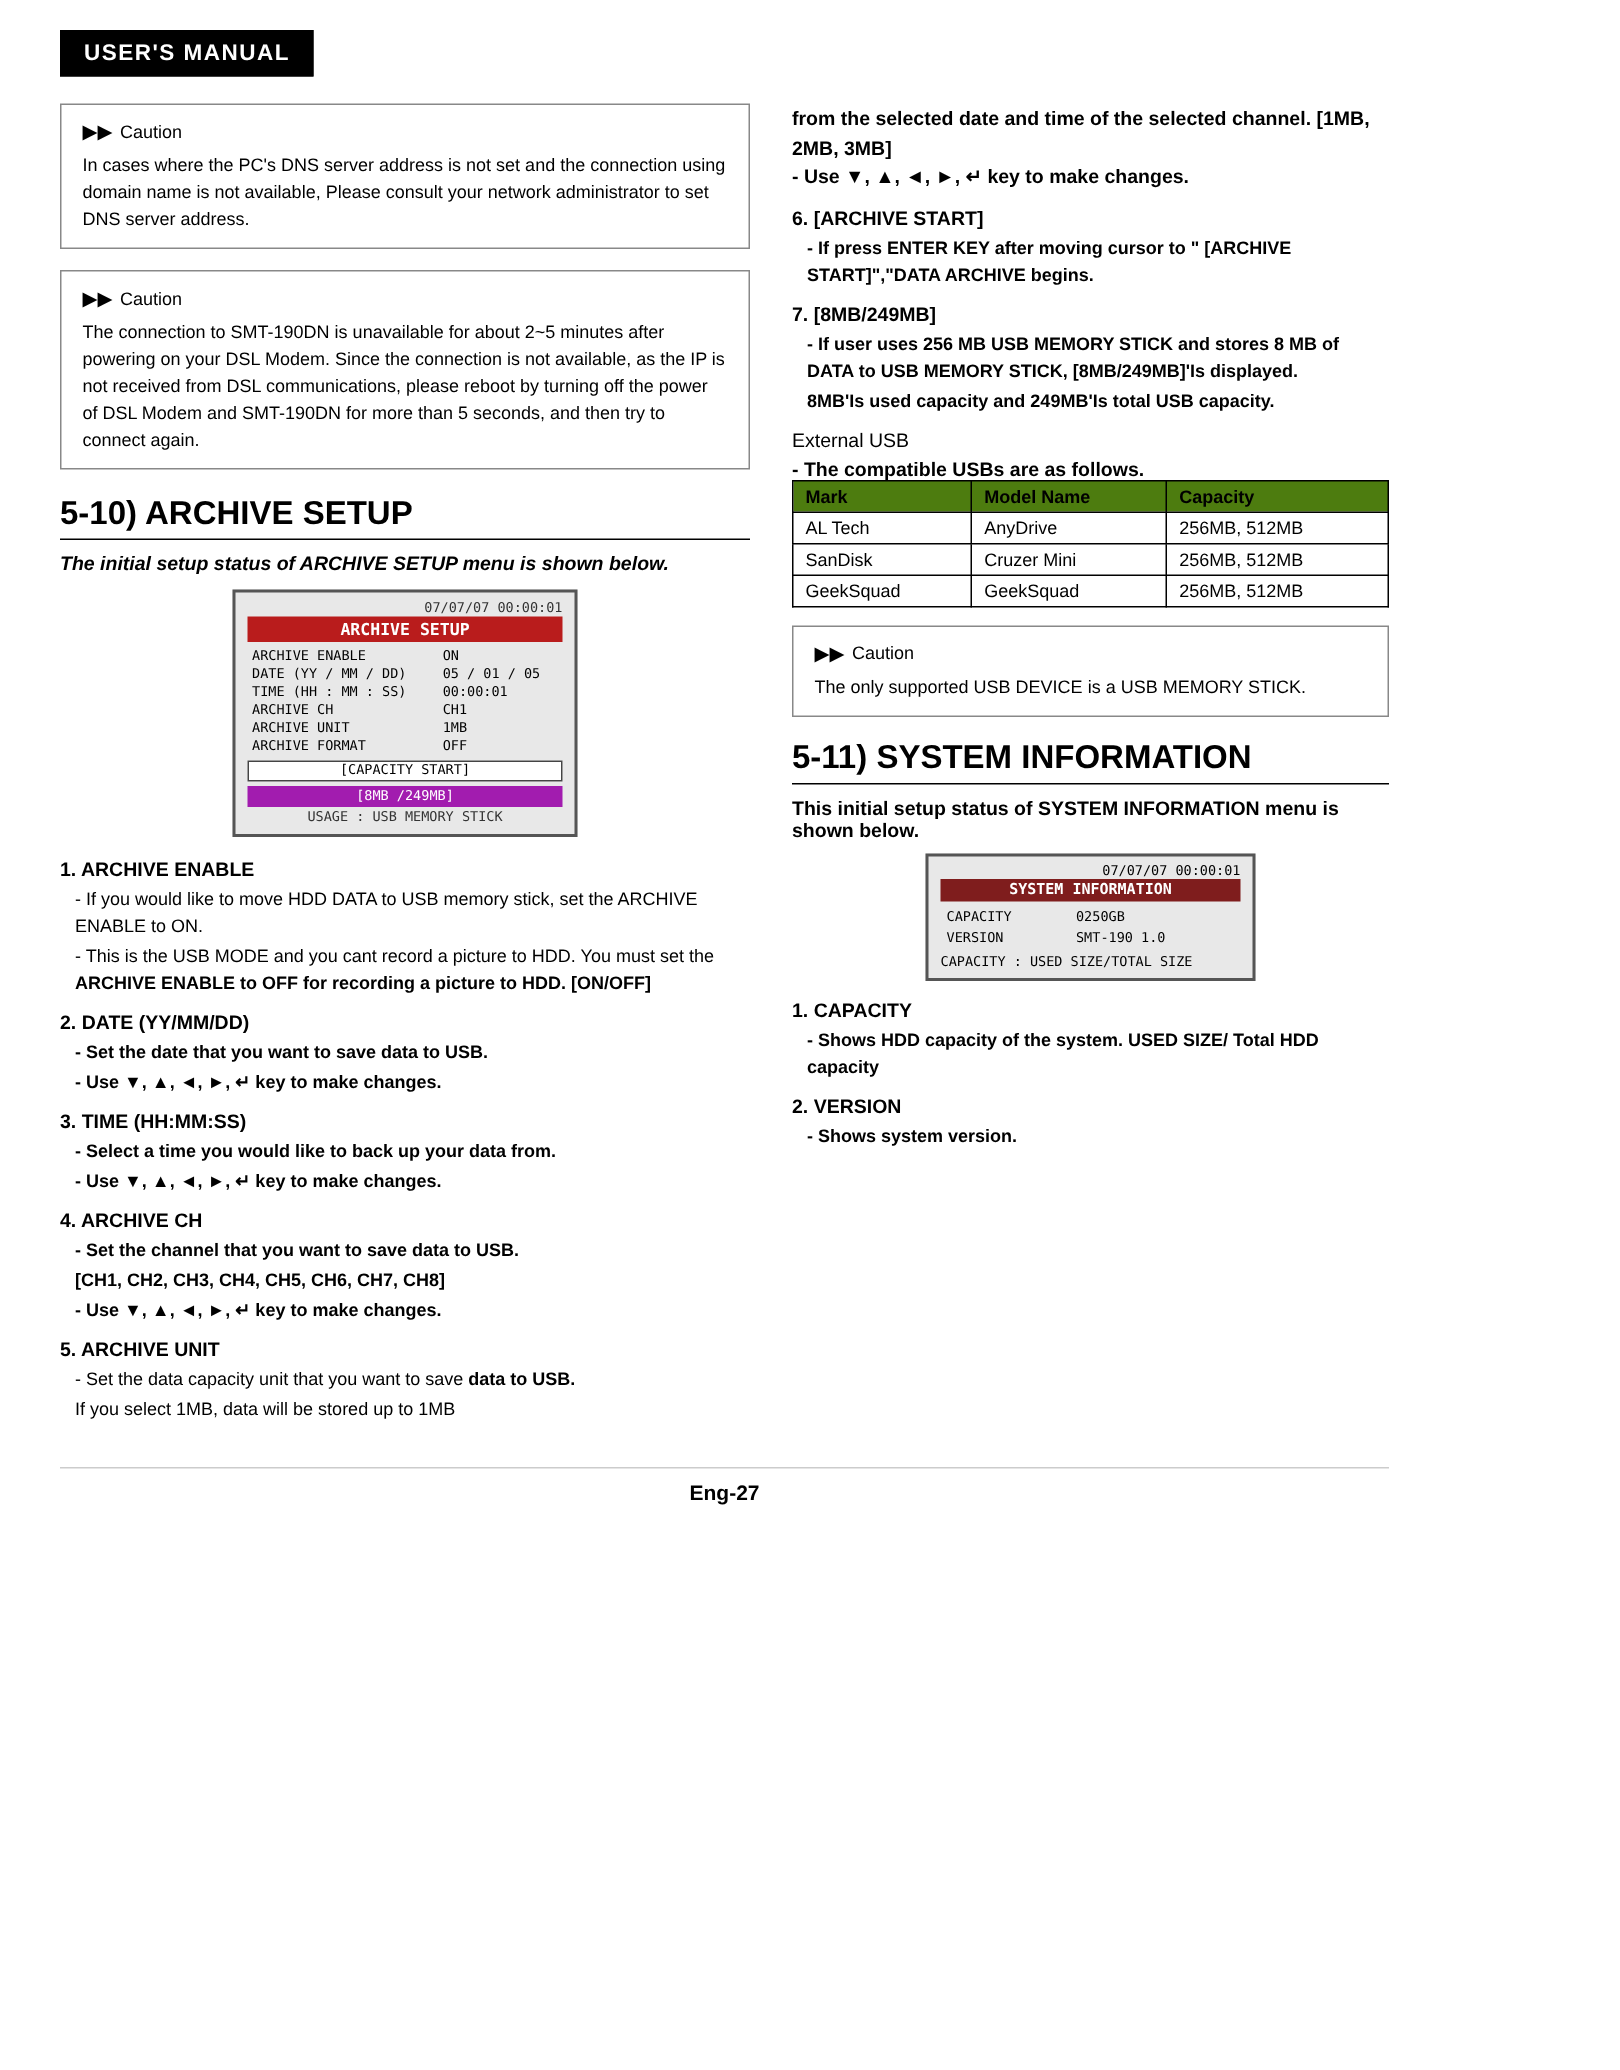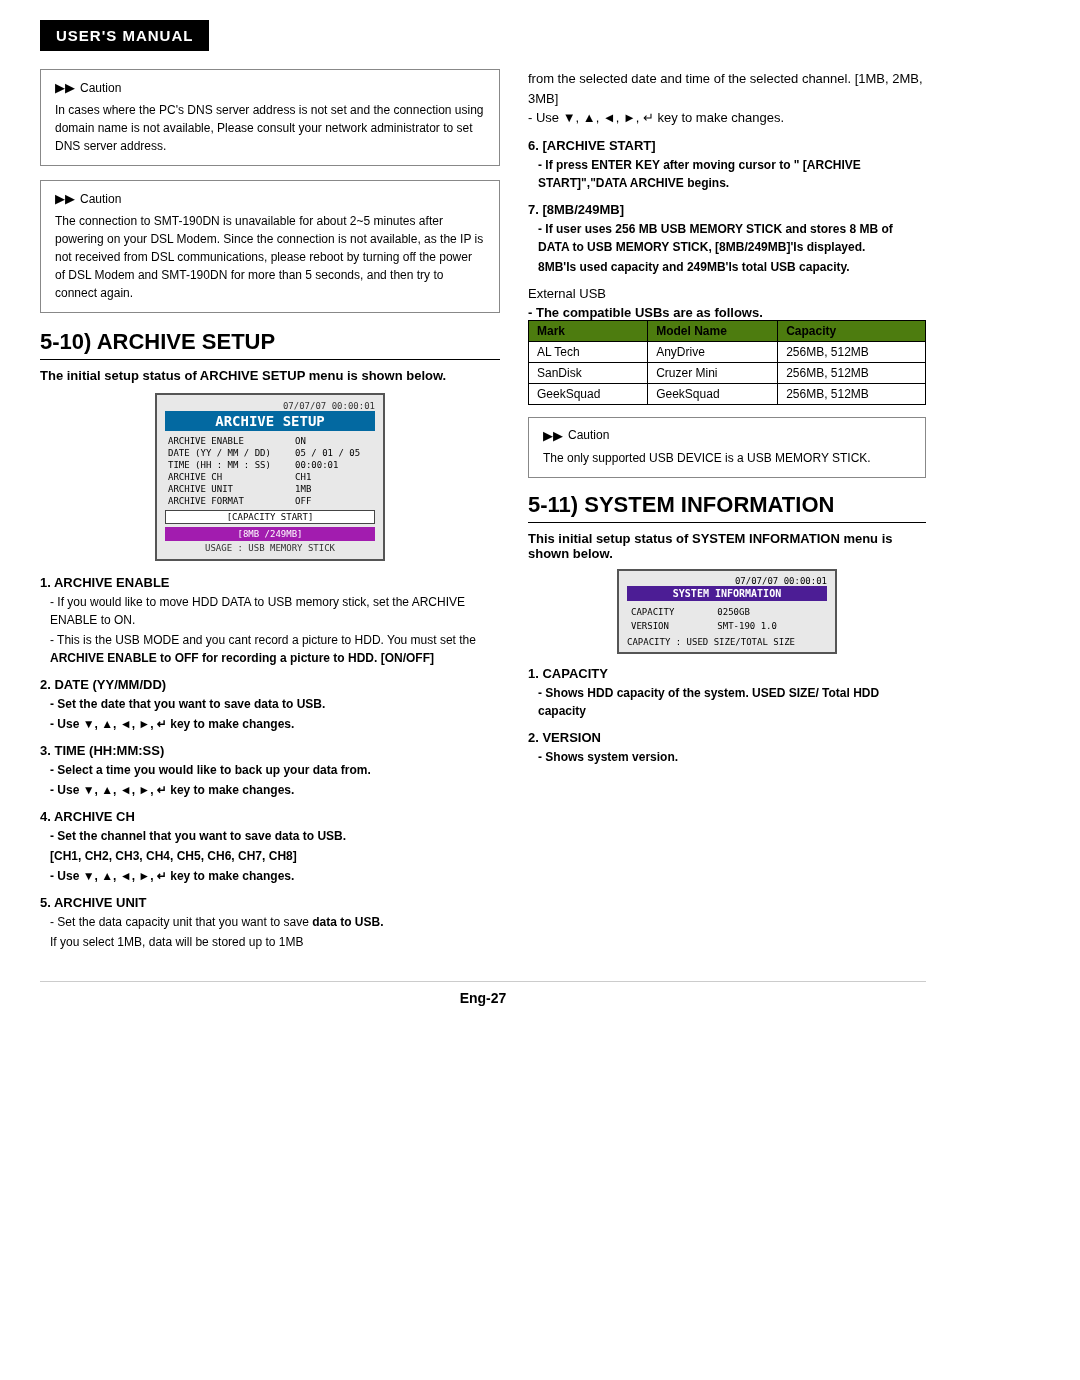--- a/index.html
+++ b/index.html
@@ -76,39 +76,40 @@
       font-size: 22px;
       font-weight: bold;
       margin: 16px 0 8px 0;
       border-bottom: 1px solid #000;
       padding-bottom: 4px;
     }
     .section-subtitle {
       font-size: 13px;
       font-weight: bold;
       margin-bottom: 8px;
+      font-style: italic;
     }
 
     
     .screen-mockup {
       border: 2px solid #555;
       background: #e8e8e8;
       width: 230px;
       padding: 6px 8px;
       margin: 10px auto 14px auto;
       font-size: 10px;
       font-family: monospace;
     }
     .screen-mockup .screen-header {
-      background: #0369a1;
+      background: #b91c1c;
       color: #fff;
       text-align: center;
       padding: 2px 0;
       font-weight: bold;
-      font-size: 14px;
+      font-size: 11px;
       margin-bottom: 4px;
     }
     .screen-mockup .screen-time {
       text-align: right;
       font-size: 9px;
       color: #333;
     }
     .screen-mockup table {
       width: 100%;
       font-size: 9px;
@@ -153,21 +154,21 @@
     }
     .numbered-section .sub-item {
       font-size: 12px;
       line-height: 1.5;
       margin-bottom: 2px;
     }
 
     
     .intro-text {
       font-size: 13px;
-      font-weight: normal;
+      font-weight: bold;
       margin-bottom: 10px;
       line-height: 1.5;
     }
 
     
     .ext-usb-title {
       font-weight: normal;
       margin-bottom: 4px;
       margin-top: 8px;
     }
@@ -210,21 +211,21 @@
     .sys-screen {
       border: 2px solid #555;
       background: #e8e8e8;
       width: 220px;
       padding: 5px 8px;
       margin: 8px auto 12px auto;
       font-size: 10px;
       font-family: monospace;
     }
     .sys-screen .sys-header {
-      background: #4c1d95;
+      background: #7f1d1d;
       color: #fff;
       text-align: center;
       padding: 2px 18px;
       font-weight: bold;
       font-size: 10px;
       margin-bottom: 4px;
     }
     .sys-screen .sys-time {
       text-align: right;
       font-size: 9px;

